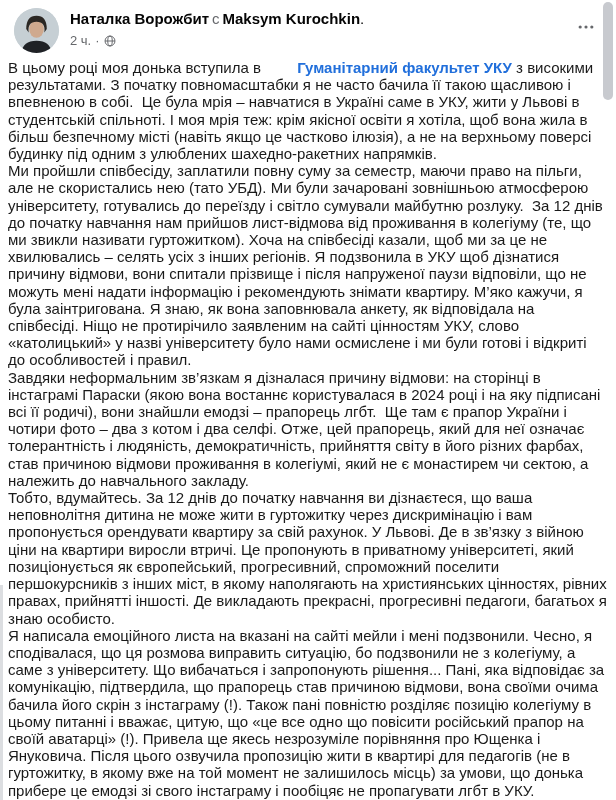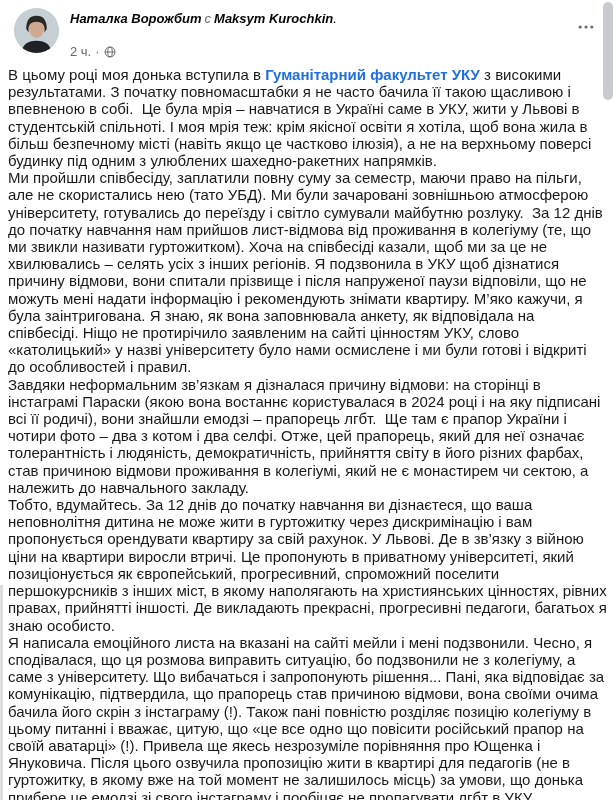--- a/index.html
+++ b/index.html
@@ -7,34 +7,34 @@
     width:616px;height:800px;overflow:hidden;background:#ffffff;
     font-family:"Liberation Sans",sans-serif;color:#141414;position:relative;
   }
   .post-header{display:flex;align-items:flex-start;padding:8px 16px 2px 14px;position:relative;}
   .avatar{
     width:45px;height:45px;border-radius:50%;overflow:hidden;flex-shrink:0;cursor:pointer;
     background:#c6cfd4;
   }
   .avatar svg{display:block;}
   .header-text{margin-left:11px;padding-top:1px;flex:1;min-width:0;}
-  .name-line{font-size:13px;line-height:20px;color:#050505;font-style:italic;}
+  .name-line{font-size:15px;line-height:20px;color:#050505;}
   .author,.coauthor{font-weight:bold;cursor:pointer;}
   .connector{color:#65676b;font-weight:normal;margin:0 3px;}
   .suffix{color:#050505;}
-  .meta-line{display:flex;align-items:center;gap:4px;font-size:13px;line-height:16px;color:#65676b;margin-top:15px;}
+  .meta-line{display:flex;align-items:center;gap:4px;font-size:13px;line-height:16px;color:#65676b;margin-top:4px;}
   .meta-line .timestamp{cursor:pointer;}
   .globe{display:inline-flex;align-items:center;}
   .menu-btn{
     position:absolute;right:18px;top:17px;width:24px;height:20px;
     display:flex;align-items:center;justify-content:center;cursor:pointer;border-radius:4px;
   }
   .post-body{padding:4px 9px 0 8px;font-size:15px;line-height:17.2px;color:#1a1a1a;letter-spacing:0;}
   .post-body p{margin:0;white-space:pre-wrap;}
-  .entity-link{color:#216fdb;font-weight:bold;text-decoration:none;cursor:pointer;}
+  .entity-link{color:#216fdb;font-weight:bold;text-decoration:none;cursor:pointer;margin-left:32px;}
   .scrollbar-thumb{
     position:absolute;top:2px;right:3px;width:10px;height:98px;
     border-radius:6px;background:#c8cacf;cursor:grab;
   }
   .left-edge{
     position:absolute;left:0;top:585px;width:3px;height:215px;background:#dcdee1;
   }
 </style>
 </head>
 <body>

